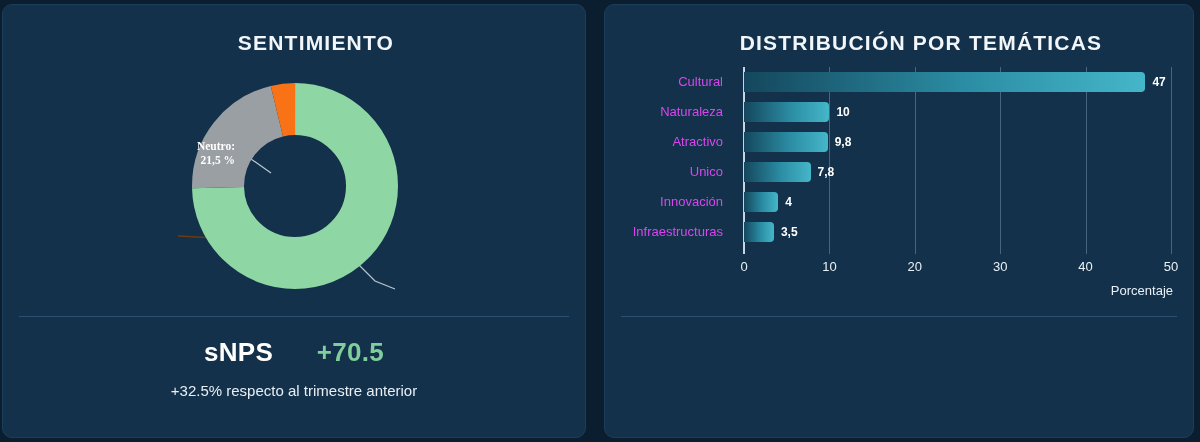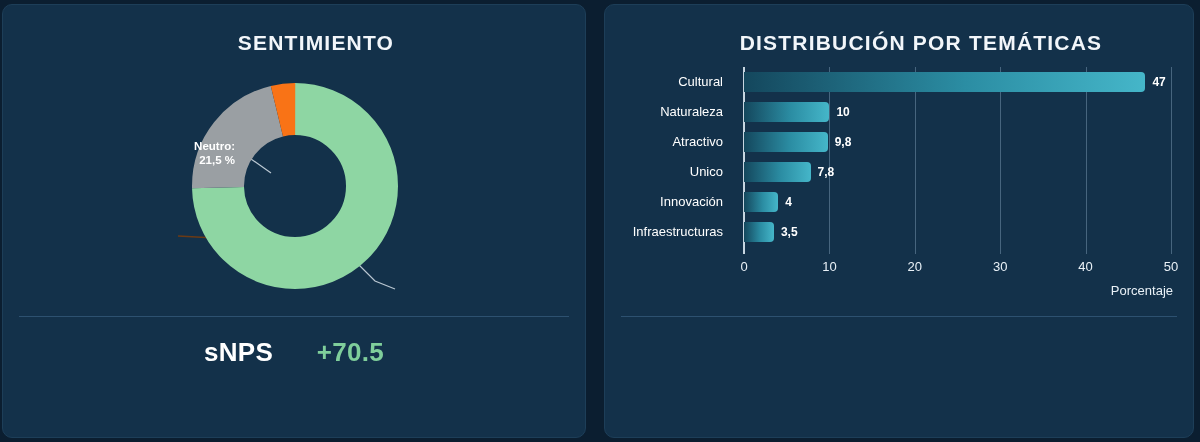--- a/index.html
+++ b/index.html
@@ -69,20 +69,21 @@
     left: 0;
     top: 0;
   }
   .pie-label {
     position: absolute;
     color: #ffffff;
     font-size: 11.5px;
     font-weight: bold;
     line-height: 14px;
     white-space: nowrap;
+    font-family: Liberation Serif, serif;
   }
   .pie-label.lbl-neutro { left: 152px; top: 78px; text-align: right; width: 80px; }
   .pie-label.lbl-negativo { left: 90px; top: 164px; text-align: right; width: 80px; }
   .pie-label.lbl-positivo { left: 398px; top: 265px; text-align: left; width: 110px; }
 
   
   .snps-block {
     position: absolute;
     left: 0;
     right: 0;
@@ -117,21 +118,21 @@
     left: 0;
     height: 26px;
     width: 100%;
   }
   .bar-cat {
     position: absolute;
     left: 0;
     width: 118px;
     top: 5px;
     text-align: right;
-    color: #ffffff;
+    color: #d946ef;
     font-size: 13px;
     white-space: nowrap;
   }
   .bar-track {
     position: absolute;
     left: 139px;
     top: 3px;
     height: 20px;
   }
   .bar-fill {
@@ -210,20 +211,21 @@
 
     </div>
 
     <div class="divider"></div>
 
     <div class="snps-block">
       <div class="snps-main">
         <span>sNPS</span>
         <span class="snps-value">+70.5</span>
       </div>
+      <div class="snps-sub">+32.5% respecto al trimestre anterior</div>
     </div>
   </div>
 
   <div class="card card-right">
     <div class="card-title">DISTRIBUCIÓN POR TEMÁTICAS</div>
 
     <div class="bars-wrap">
       <div class="axis-line"></div>
       <div id="gridlines">
           <div class="gridline" style="left: 224.4px;"></div>

